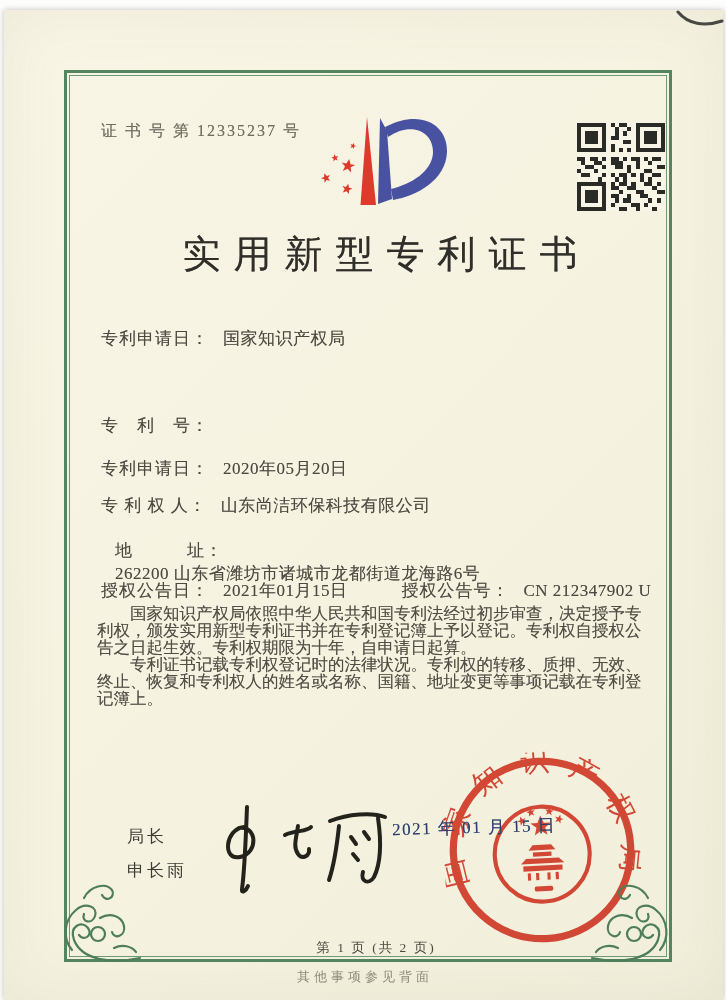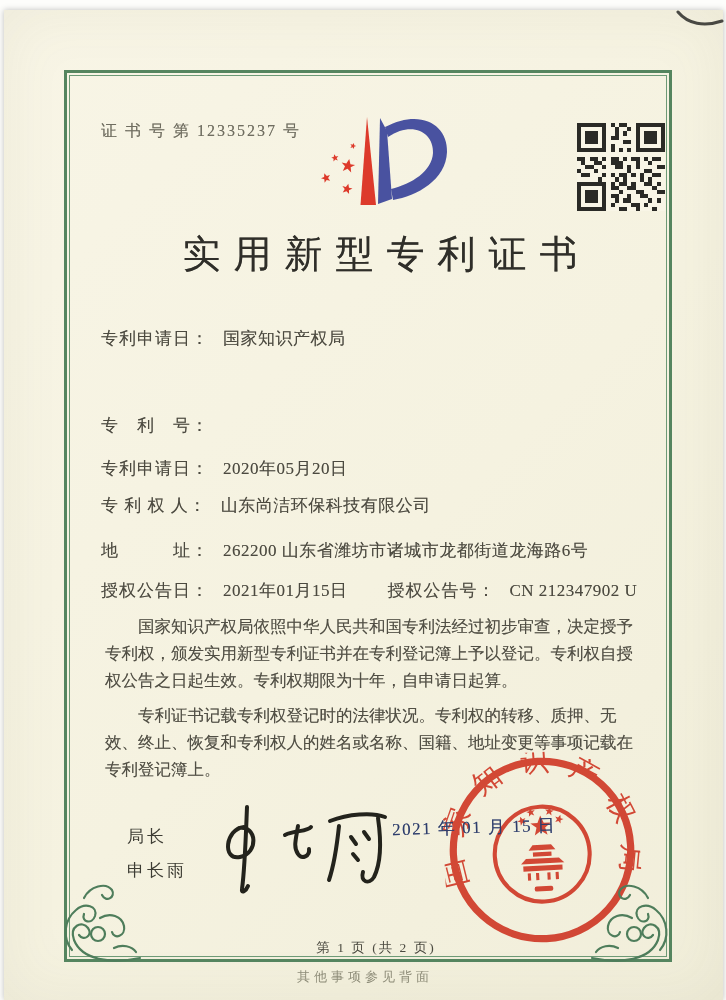--- a/index.html
+++ b/index.html
@@ -18,24 +18,24 @@
            text-shadow:0 0 .6px rgba(111,109,96,.5);}
   
   #title{left:0;top:156px;width:602px;text-align:center;font-size:38px;color:#2f2e29;
          letter-spacing:13px;text-indent:13px;font-weight:500;
          text-shadow:0 0 .5px rgba(47,46,41,.6);padding-left:12px;}
   
   .field-row{left:34px;width:560px;display:flex;align-items:baseline;
              font-size:17px;color:#4c4a40;text-shadow:0 0 .5px rgba(76,74,64,.45);}
   .field-row .lbl{flex:0 0 auto;letter-spacing:1px;}
   .field-row .val{margin-left:14px;letter-spacing:.5px;}
-  .pair2{margin-left:40px;display:flex;align-items:baseline;}
+  .pair2{margin-left:54px;display:flex;align-items:baseline;}
   
   #paras{left:30px;top:532px;width:556px;color:#514f45;}
-  #paras p{margin:8px;font-size:16.5px;line-height:27px;text-indent:2em;
+  #paras p{margin:0;font-size:16.5px;line-height:17px;text-indent:2em;
            text-shadow:0 0 .6px rgba(81,79,69,.5);}
   
   .sig-label{left:60px;font-size:17px;color:#3d3c34;letter-spacing:3px;}
   
   #seal-date{left:388px;top:806px;font-size:17px;color:#2e3e6d;letter-spacing:1.5px;
              transform:rotate(-1.5deg);text-shadow:0 0 .5px rgba(46,62,109,.6);}
   
   #page-info{left:8px;top:866px;width:602px;text-align:center;font-size:13.5px;color:#4b4a40;letter-spacing:2px;}
   #back-note{left:60px;top:958px;width:602px;text-align:center;font-size:13px;color:#74735f;
              letter-spacing:4px;opacity:.8;filter:blur(.3px);}
@@ -181,21 +181,21 @@
       <span class="lbl">专　利　号：</span>
     </div>
     <div class="abs field-row" style="top:384px;">
       <span class="lbl">专利申请日：</span>
       <span class="val">2020年05月20日</span>
     </div>
     <div class="abs field-row" style="top:421px;">
       <span class="lbl">专 利 权 人：</span>
       <span class="val">山东尚洁环保科技有限公司</span>
     </div>
-    <div class="abs field-row" style="top:466px;">
+    <div class="abs field-row" style="top:466px;flex-direction:column;">
       <span class="lbl">地　　　址：</span>
       <span class="val">262200 山东省潍坊市诸城市龙都街道龙海路6号</span>
     </div>
     <div class="abs field-row" style="top:506px;">
       <span class="lbl">授权公告日：</span>
       <span class="val">2021年01月15日</span>
       <span class="pair2">
         <span class="lbl">授权公告号：</span>
         <span class="val">CN 212347902 U</span>
       </span>

